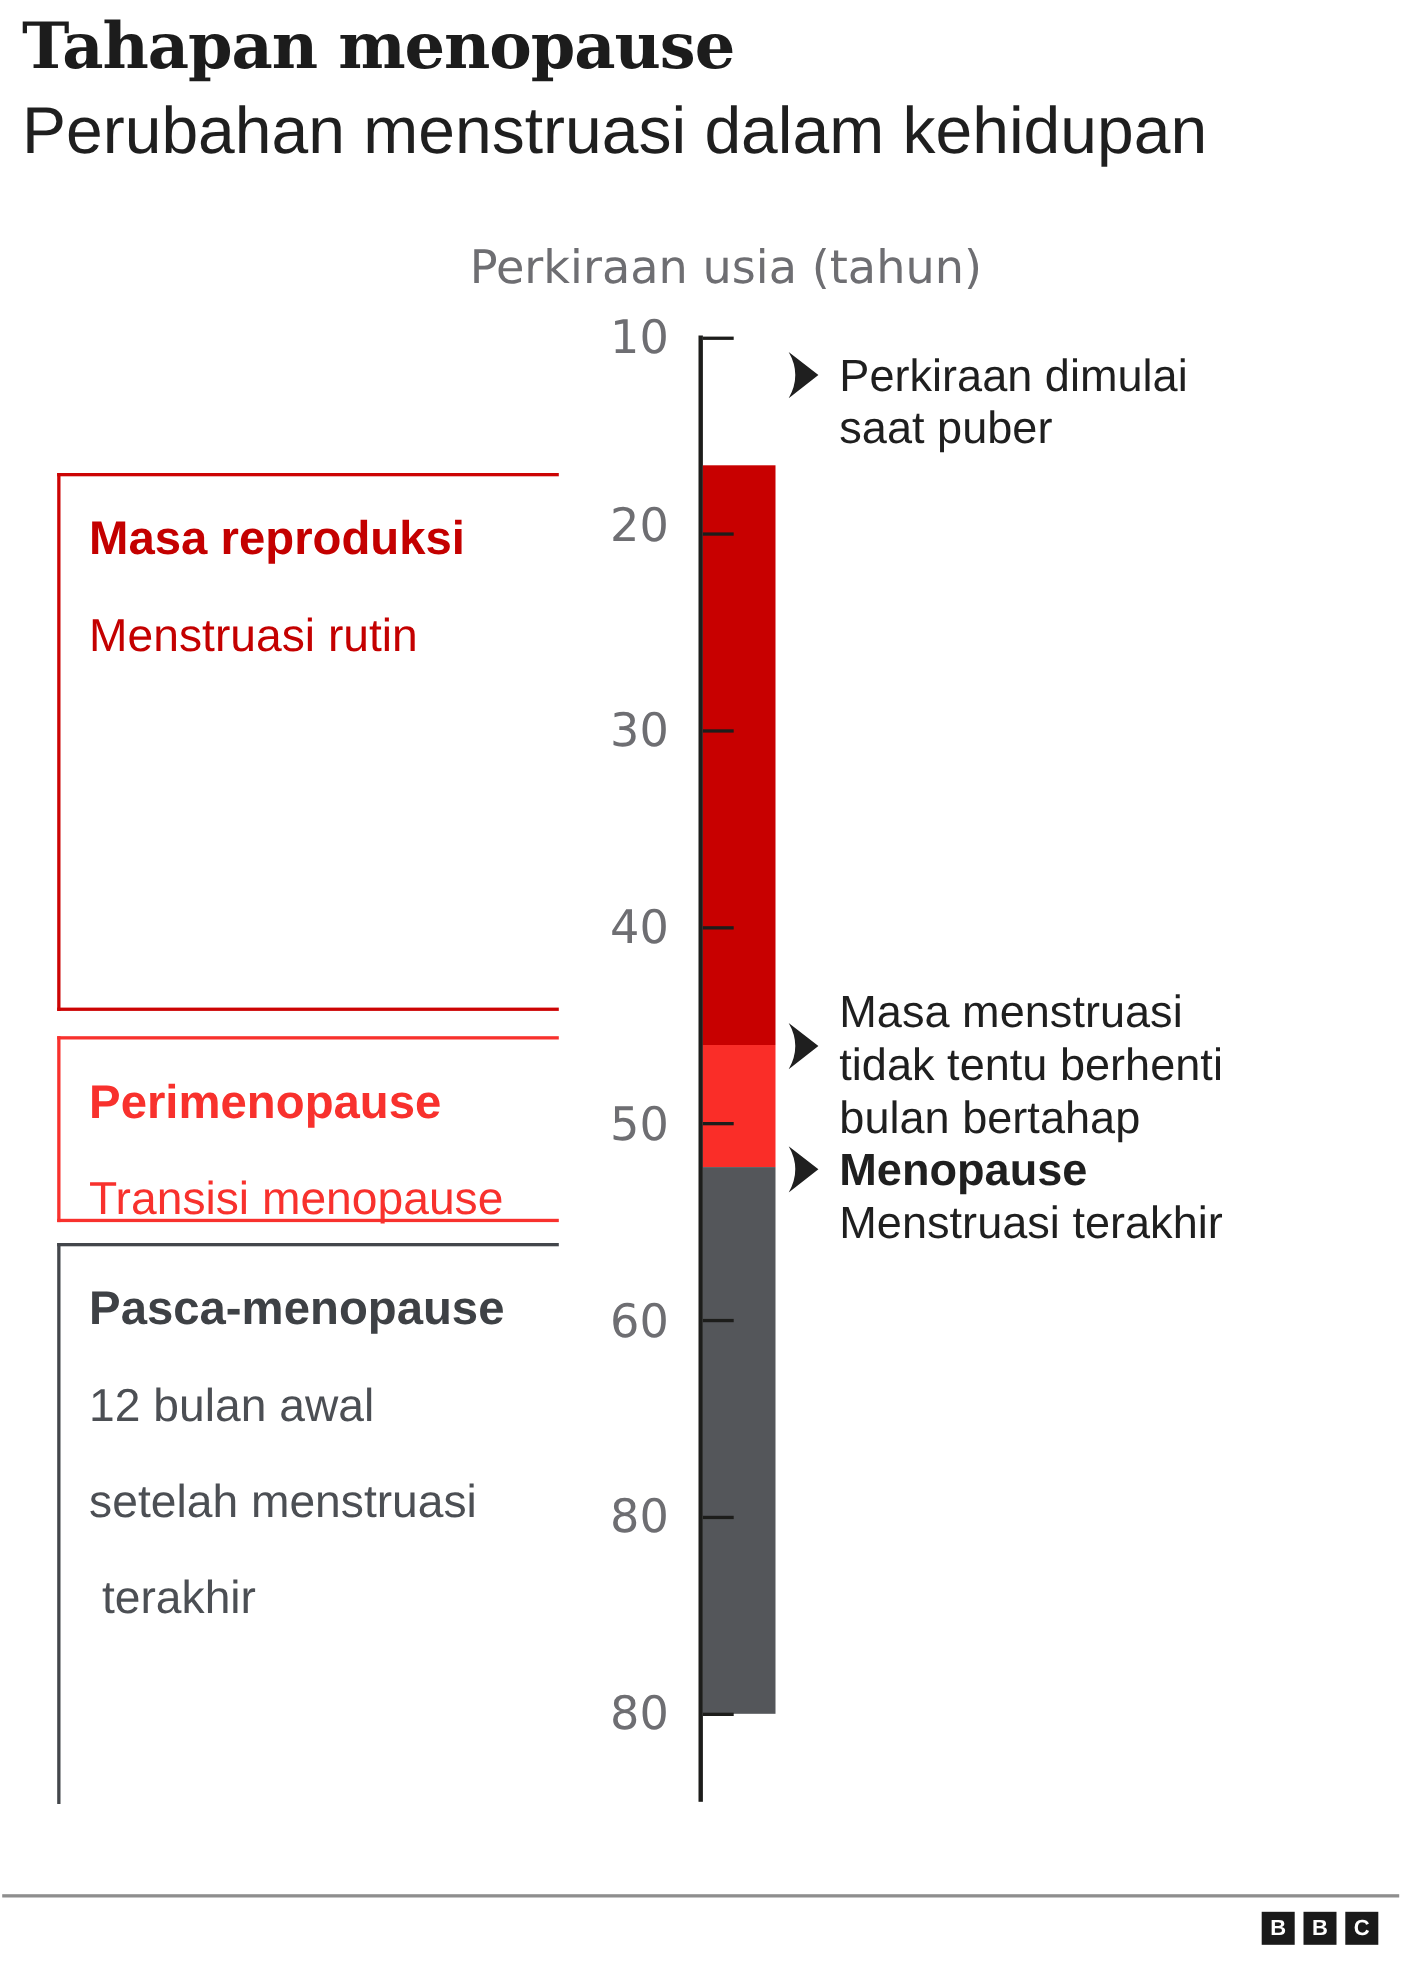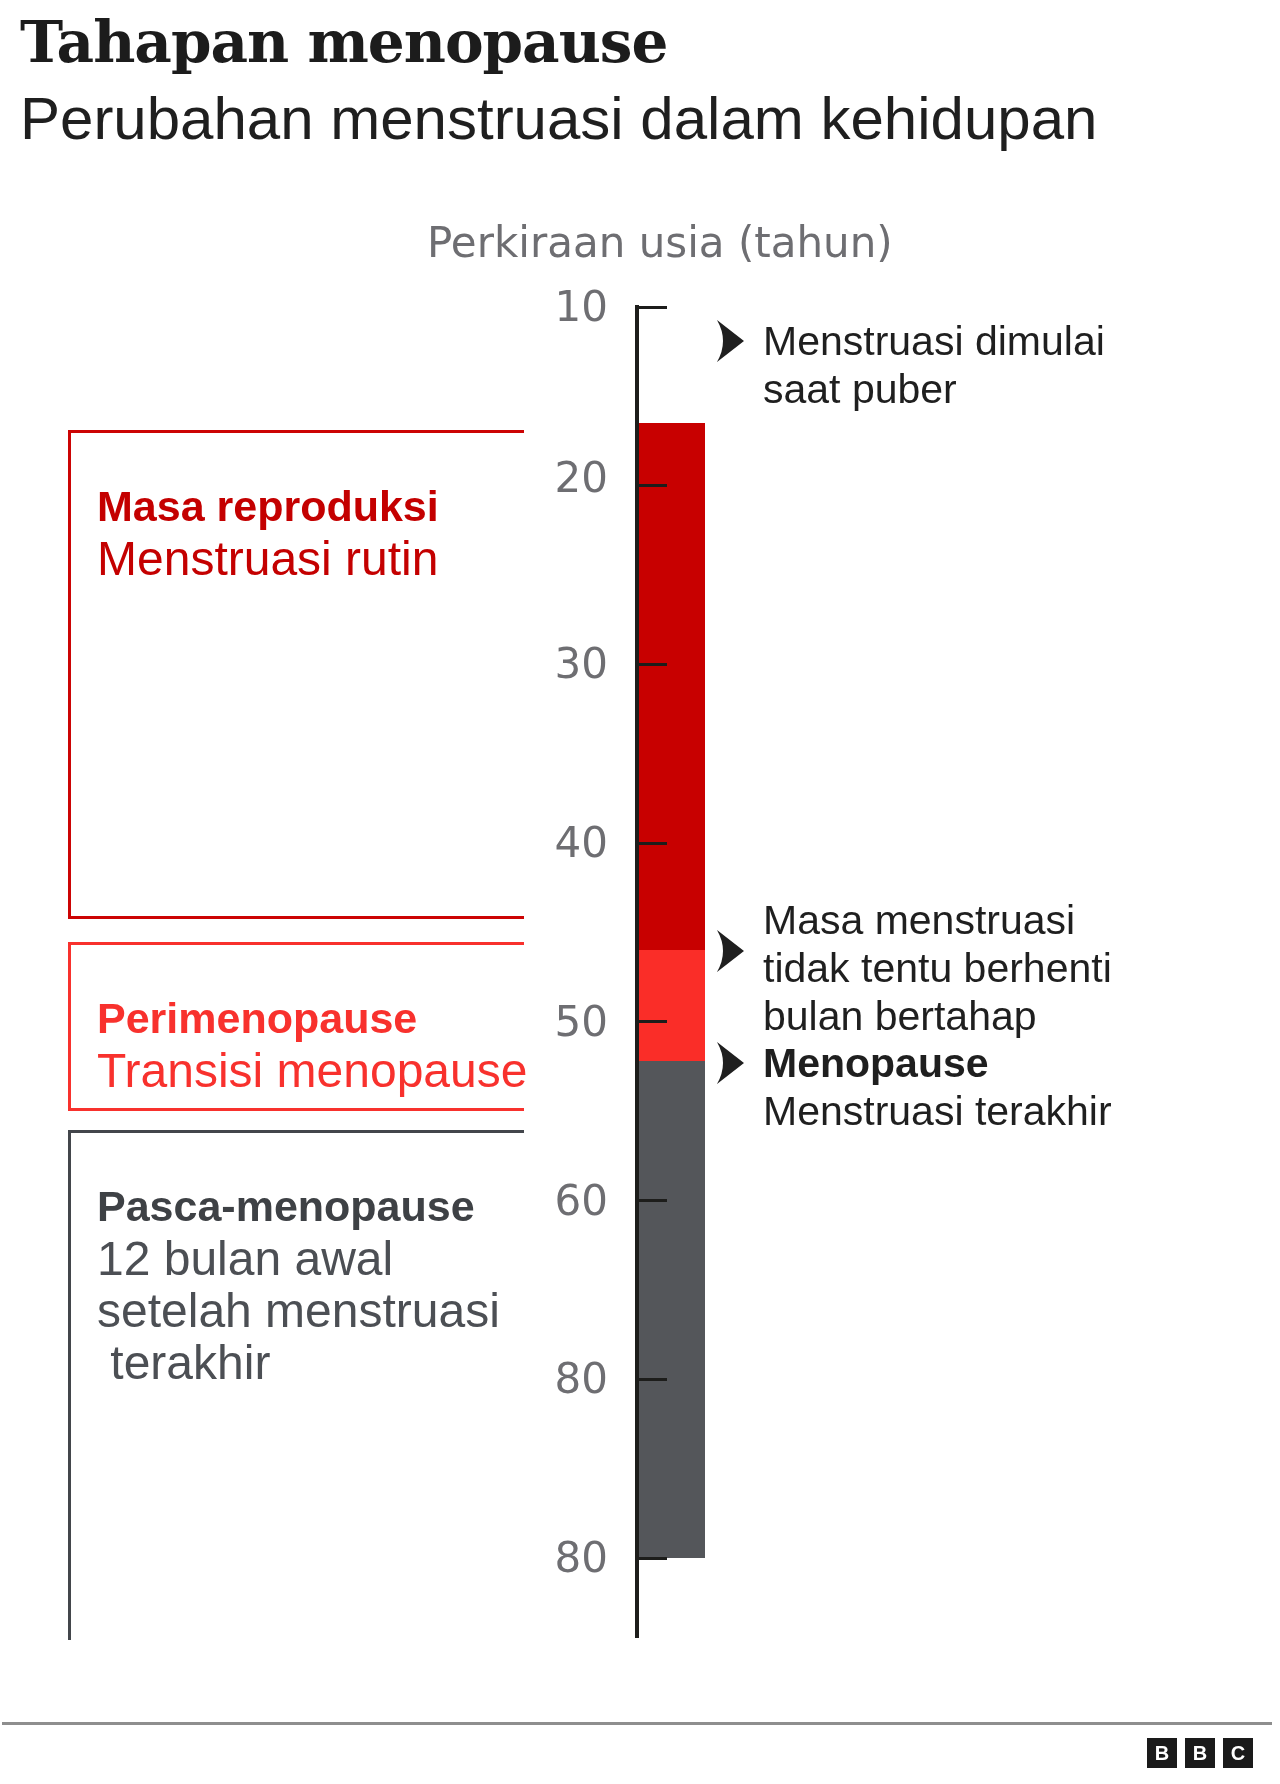--- a/index.html
+++ b/index.html
@@ -13,27 +13,27 @@
   #chart{position:absolute;left:0;top:0;width:100%;height:100%;}
   .axis-line{position:absolute;background:#1d1d1b;}
   .tick-mark{position:absolute;height:3px;background:#1d1d1b;z-index:4;}
   .tick-label{position:absolute;width:110px;text-align:right;font-family:"DejaVu Sans",sans-serif;
               font-size:42px;line-height:54px;color:#6e6e72;}
   .band{position:absolute;z-index:2;}
   .annotation-text{position:absolute;font-size:41px;line-height:48px;color:#1f1f1f;white-space:pre;}
   .annotation-text .bold{font-weight:700;}
   .ann-line{display:block;}
   .chevron{position:absolute;width:29px;height:42px;}
-  .stage-box{position:absolute;left:68px;width:456px;border:3px solid;border-right:none;
-             box-sizing:border-box;padding:47px 0 0 26px;}
+  .stage-box{position:absolute;left:52px;width:456px;border:3px solid;border-right:none;
+             box-sizing:border-box;padding:31px 0 0 26px;}
   .stage-0{top:430px;height:489px;}
   .stage-1{top:942px;height:169px;}
   .stage-2{top:1130px;height:510px;border-bottom:none;}
   .stage-heading{font-size:43px;font-weight:700;line-height:53px;white-space:pre;}
-  .stage-line{font-size:48px;line-height:52px;white-space:pre;}
+  .stage-line{font-size:42px;line-height:52px;white-space:pre;margin-top:35px;}
   .footer-divider{position:absolute;left:2px;top:1722px;width:1270px;height:3px;background:#8e8e8e;}
   .footer-source{position:absolute;left:18px;top:1736px;font-size:38px;color:#222;white-space:nowrap;}
   .bbc-logo{position:absolute;left:1147px;top:1738px;display:flex;gap:8px;}
   .bbc-block{width:30px;height:30px;background:#1a1a1a;color:#fff;font-weight:700;
              font-size:20px;display:flex;align-items:center;justify-content:center;}
 </style>
 </head>
 <body>
 
 <div id="canvas">
@@ -58,21 +58,21 @@
       <div class="tick-label" style="left: 498px; top: 994.88px;">50</div>
       <div class="tick-mark" style="left: 639px; top: 1199.1px; width: 28px;"></div>
       <div class="tick-label" style="left: 498px; top: 1173.6px;">60</div>
       <div class="tick-mark" style="left: 639px; top: 1377.82px; width: 28px;"></div>
       <div class="tick-label" style="left: 498px; top: 1352.32px;">80</div>
       <div class="tick-mark" style="left: 639px; top: 1556.54px; width: 28px;"></div>
       <div class="tick-label" style="left: 498px; top: 1531.04px;">80</div>
       <div class="chevron" style="left: 716px; top: 319.957px;"><svg width="29" height="42" viewBox="0 0 29 42">
           <path d="M1 0 Q 13 21 1 42 L 28 21 Z" fill="#1f1f1f"></path>
         </svg></div>
-      <div class="annotation-text" style="left: 763px; top: 316.957px;"><span class="ann-line">Menstruasi dimulai</span><span class="ann-line">saat puber</span></div>
+      <div class="annotation-text" style="left: 763px; top: 316.957px;"><span class="ann-line">Perkiraan dimulai</span><span class="ann-line">saat puber</span></div>
       <div class="chevron" style="left: 716px; top: 930.286px;"><svg width="29" height="42" viewBox="0 0 29 42">
           <path d="M1 0 Q 13 21 1 42 L 28 21 Z" fill="#1f1f1f"></path>
         </svg></div>
       <div class="annotation-text" style="left: 763px; top: 879.286px; margin-top: 17px;"><span class="ann-line">Masa menstruasi</span><span class="ann-line">tidak tentu berhenti</span><span class="ann-line">bulan bertahap</span></div>
       <div class="chevron" style="left: 716px; top: 1041.99px;"><svg width="29" height="42" viewBox="0 0 29 42">
           <path d="M1 0 Q 13 21 1 42 L 28 21 Z" fill="#1f1f1f"></path>
         </svg></div>
       <div class="annotation-text" style="left: 763px; top: 1038.99px;"><span class="ann-line bold">Menopause</span><span class="ann-line">Menstruasi terakhir</span></div>
     </div>
 

